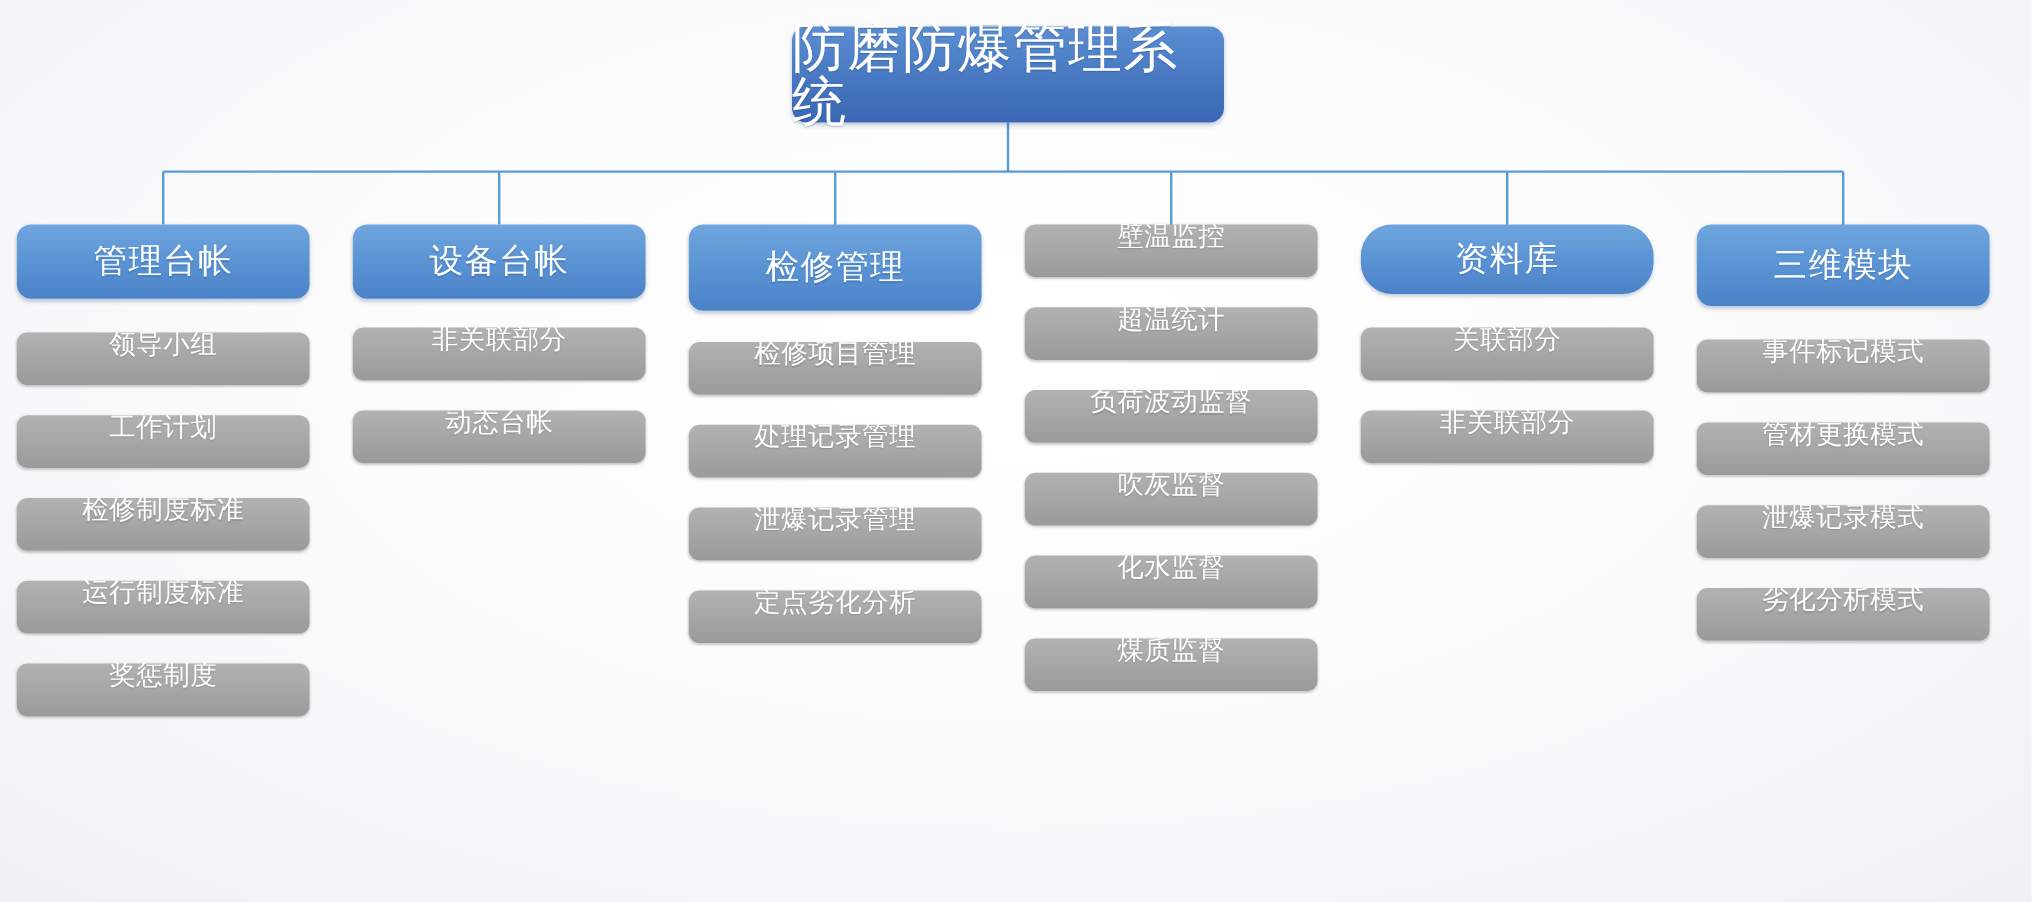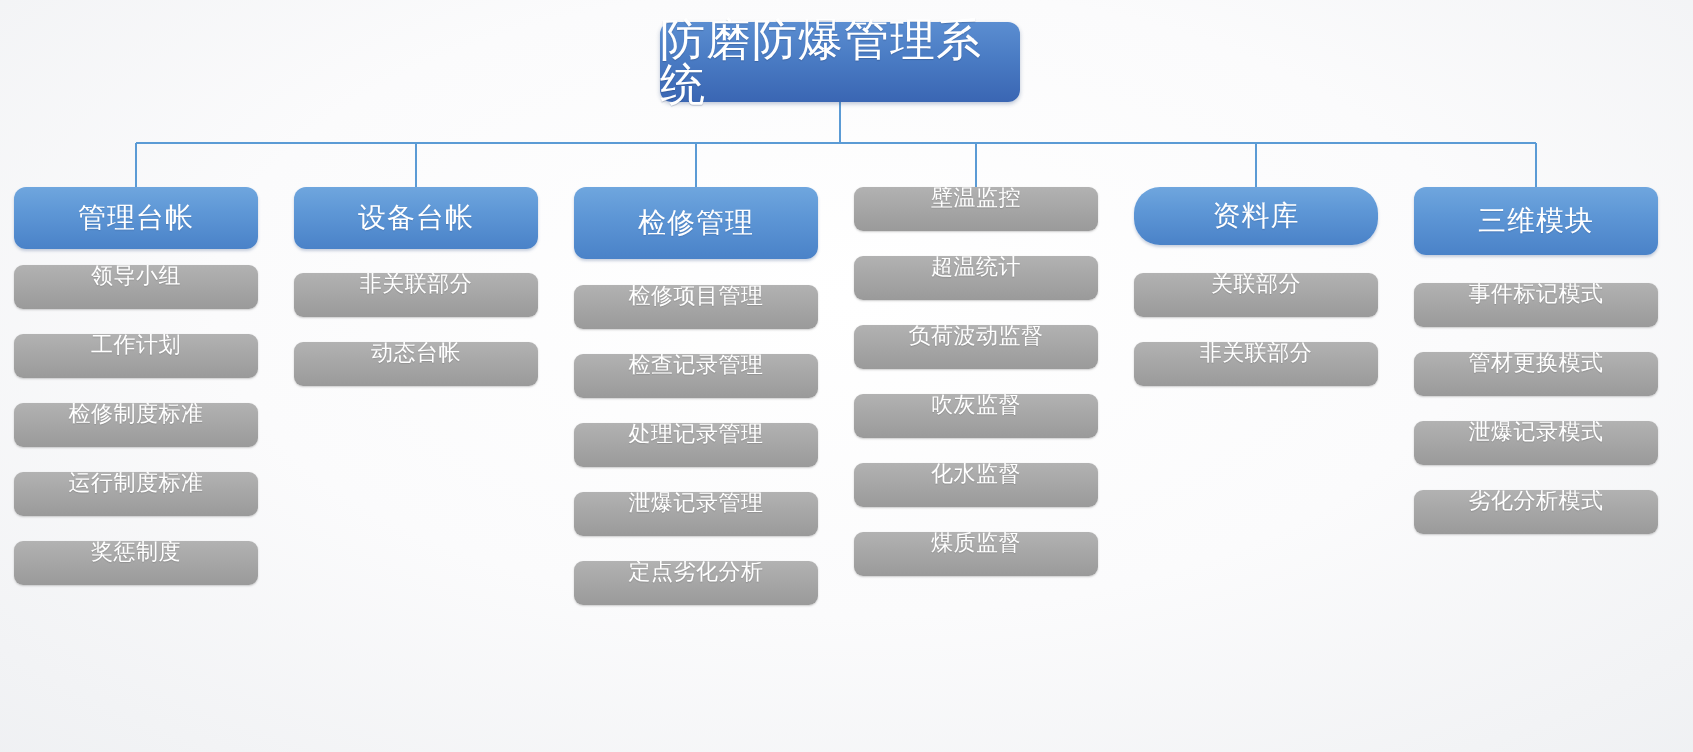--- a/index.html
+++ b/index.html
@@ -67,21 +67,21 @@
 
   .branch-node {
     height: 62px;
     border-radius: 12px;
     background: linear-gradient(180deg, #6fa6de 0%, #5e97d6 40%, #4a82c8 100%);
     box-shadow: 0 2px 3px rgba(60,90,140,0.28);
     display: flex;
     align-items: center;
     justify-content: center;
     box-sizing: border-box;
-    margin-bottom: 16px;
+    margin-bottom: 28px;
   }
   .branch-node span {
     color: #ffffff;
     font-size: 28px;
     letter-spacing: 1px;
     line-height: 1;
     text-shadow: 0 1px 1px rgba(30,60,110,0.22);
   }
 
   .leaf-node {
@@ -169,23 +169,20 @@
   </div>
 
   <div class="column col-3" style="left:574px;">
     <div class="branch-node">
       <span>检修管理</span>
     </div>
     <div class="leaf-node">
       <span>检修项目管理</span>
     </div>
     <div class="leaf-node">
-      <span>检查记录管理</span>
-    </div>
-    <div class="leaf-node">
       <span>处理记录管理</span>
     </div>
     <div class="leaf-node">
       <span>泄爆记录管理</span>
     </div>
     <div class="leaf-node">
       <span>定点劣化分析</span>
     </div>
   </div>
 

